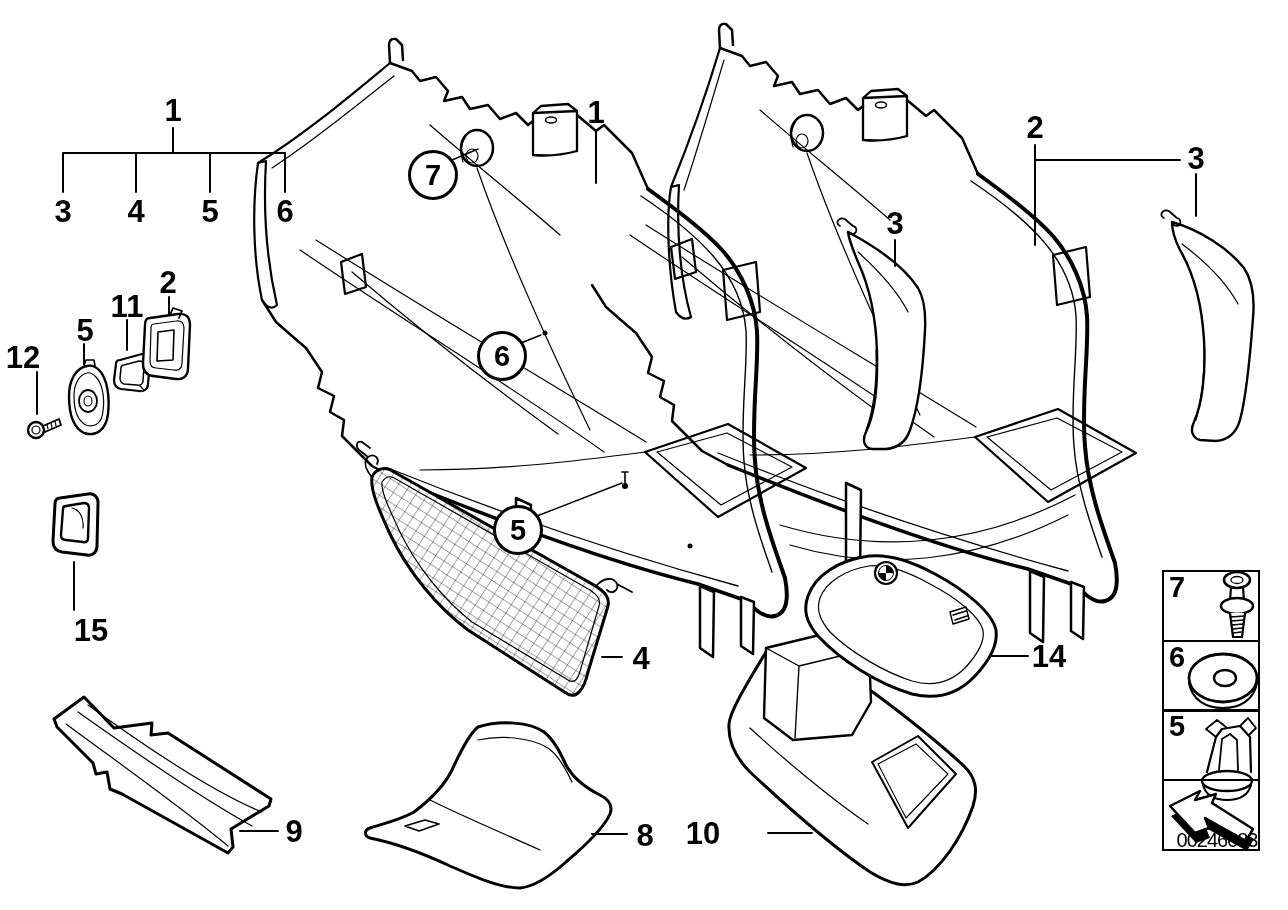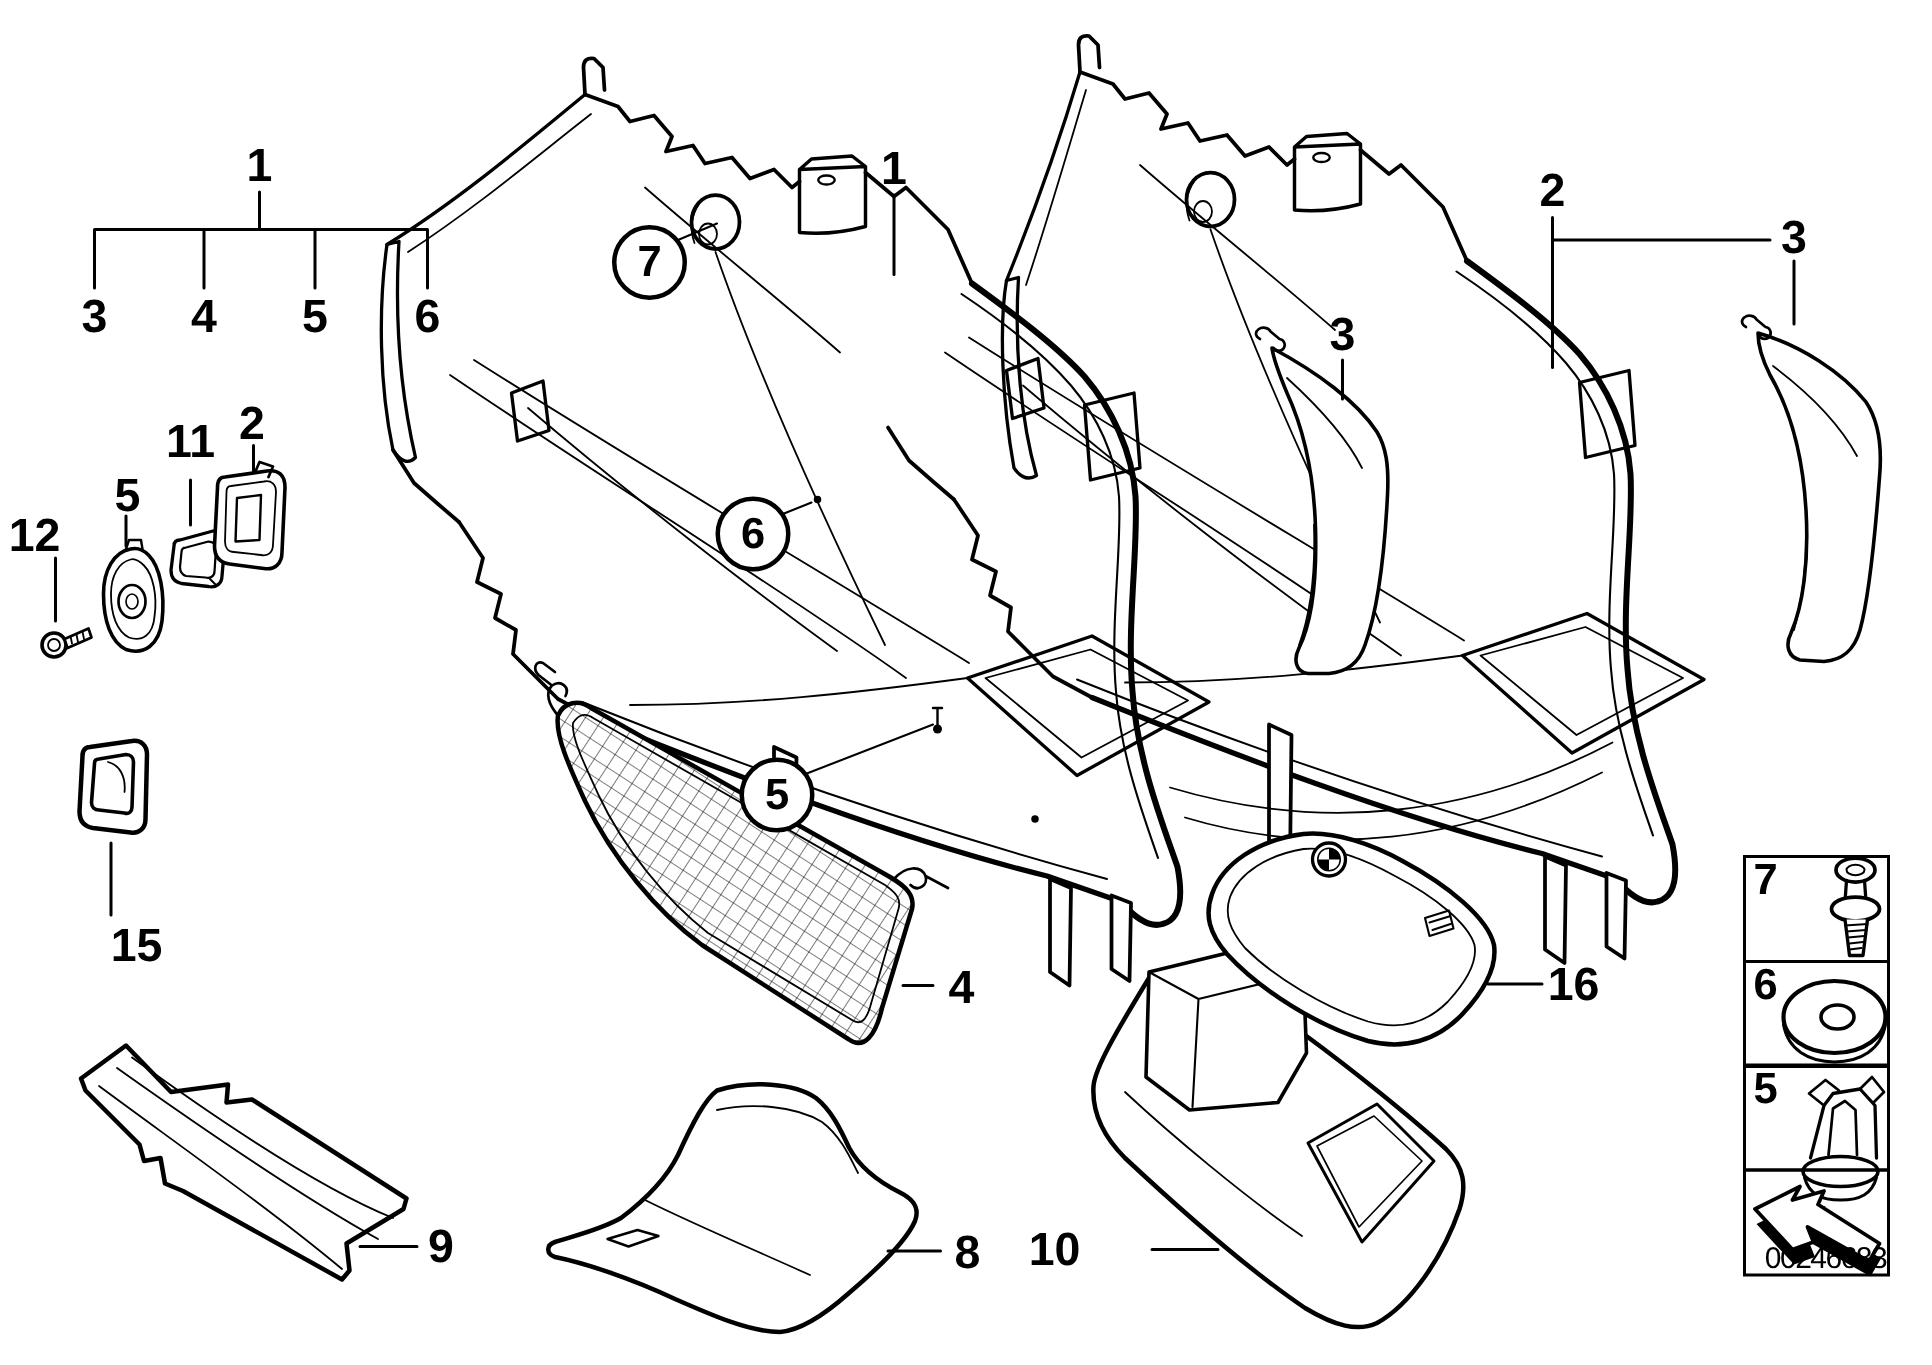--- a/index.html
+++ b/index.html
@@ -204,42 +204,42 @@
   </g>
 </svg>
 
 <span class="lbl" style="left:173px;top:110px">1</span>
 <span class="lbl" style="left:63px;top:211px">3</span>
 <span class="lbl" style="left:136px;top:211px">4</span>
 <span class="lbl" style="left:210px;top:211px">5</span>
 <span class="lbl" style="left:285px;top:211px">6</span>
 
 <span class="lbl" style="left:168px;top:282px">2</span>
-<span class="lbl" style="left:127px;top:294px">11</span>
+<span class="lbl" style="left:127px;top:306px">11</span>
 <span class="lbl" style="left:85px;top:330px">5</span>
 <span class="lbl" style="left:23px;top:357px">12</span>
 <span class="lbl" style="left:91px;top:630px">15</span>
 
 <span class="lbl" style="left:596px;top:112px">1</span>
 <span class="lbl" style="left:1035px;top:127px">2</span>
 <span class="lbl" style="left:1196px;top:158px">3</span>
 <span class="lbl" style="left:895px;top:223px">3</span>
 
 <div class="circled" style="left:433px;top:175px">
       <span>7</span>
     </div>
 <div class="circled" style="left:502px;top:356px">
       <span>6</span>
     </div>
 <div class="circled" style="left:518px;top:530px">
       <span>5</span>
     </div>
 
 <span class="lbl" style="left:641px;top:658px">4</span>
-<span class="lbl" style="left:1049px;top:656px">16</span>
+<span class="lbl" style="left:1049px;top:656px">14</span>
 <span class="lbl" style="left:703px;top:833px">10</span>
 <span class="lbl" style="left:645px;top:835px">8</span>
 <span class="lbl" style="left:294px;top:831px">9</span>
 
 <div id="legend">
   <div class="legend-box">
     <span class="legend-num">7</span>
   </div>
   <div class="legend-box">
     <span class="legend-num">6</span>

